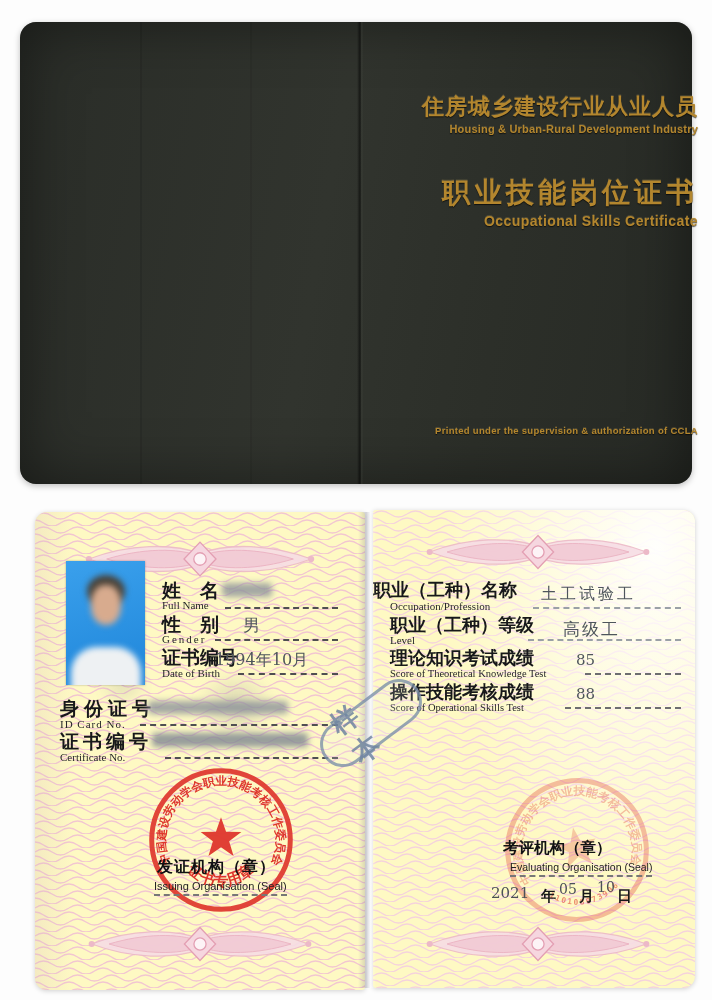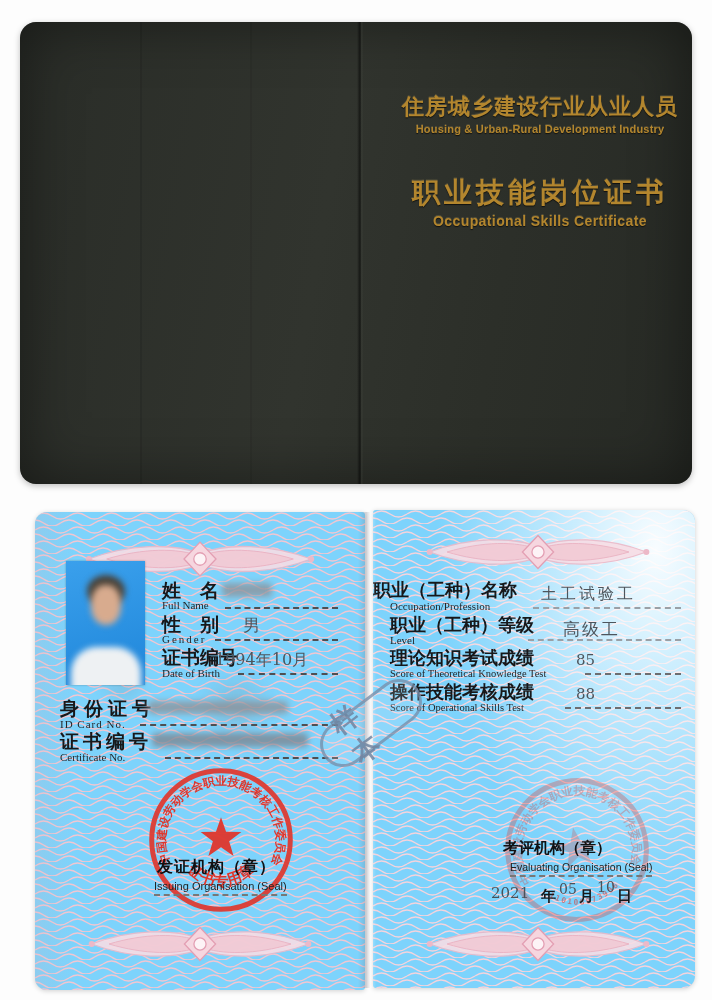--- a/index.html
+++ b/index.html
@@ -6,31 +6,31 @@
   .stage{position:relative;width:712px;height:1000px;background:#fdfdfd;overflow:hidden;
          font-family:"Liberation Sans",sans-serif;}
 
   
   .cover{position:absolute;left:20px;top:22px;width:672px;height:462px;border-radius:16px;
          background:linear-gradient(100deg,#2a2d28 0%,#31342e 45%,#2c2f29 70%,#272a25 100%);
          box-shadow:inset 0 0 60px rgba(0,0,0,0.45), 0 2px 6px rgba(0,0,0,0.25);}
   .cover-fold{position:absolute;left:337px;top:0;width:6px;height:100%;
          background:linear-gradient(90deg,rgba(0,0,0,0) 0%,rgba(0,0,0,0.55) 50%,rgba(90,95,85,0.25) 80%,rgba(0,0,0,0) 100%);}
   .cover-crease{position:absolute;top:0;height:100%;width:2px;background:rgba(0,0,0,0.18);}
-  .gold{color:#b3862e;text-shadow:0 1px 1px rgba(0,0,0,0.65), 0 -1px 0 rgba(255,216,130,0.18);}
+  .gold{color:#b3862e;text-shadow:0 1px 1px rgba(0,0,0,0.65), 0 -1px 0 rgba(255,216,130,0.18);text-align:right;}
   .cover-right{position:absolute;left:362px;top:0;width:316px;height:100%;text-align:center;}
   .cv-cn1{position:absolute;left:0;top:70px;width:100%;font-size:22px;font-weight:bold;letter-spacing:1px;}
   .cv-en1{position:absolute;left:0;top:101px;width:100%;font-size:11px;font-weight:bold;letter-spacing:0.2px;}
   .cv-cn2{position:absolute;left:0;top:152px;width:100%;font-size:28px;font-weight:bold;letter-spacing:4px;}
   .cv-en2{position:absolute;left:0;top:191px;width:100%;font-size:14px;font-weight:bold;letter-spacing:0.4px;}
   .cv-cn3{position:absolute;left:0;top:376px;width:100%;font-size:20px;font-weight:bold;letter-spacing:3px;}
   .cv-en3{position:absolute;left:0;top:403px;width:100%;font-size:9.5px;font-weight:bold;letter-spacing:0.3px;}
 
   
-  .page{position:absolute;top:512px;height:478px;background:#7dd3fc;overflow:hidden;
+  .page{position:absolute;top:512px;height:478px;background:#fef9c3;overflow:hidden;
         box-shadow:0 1px 5px rgba(0,0,0,0.18);}
   .page-left{left:35px;width:330px;border-radius:12px 3px 3px 12px;}
   .page-right{left:373px;top:510px;width:322px;border-radius:3px 12px 12px 3px;}
   .wavebg{position:absolute;left:0;top:0;width:100%;height:100%;z-index:0;}
   .page-overlay-l{position:absolute;inset:0;z-index:1;
         background:linear-gradient(90deg,rgba(205,175,185,0.20),rgba(255,255,255,0) 12%);}
   .page-overlay-r{position:absolute;inset:0;z-index:1;
         background:radial-gradient(ellipse at 88% 8%,rgba(255,255,255,0.95),rgba(255,255,255,0) 55%);}
   .fold-shadow{position:absolute;left:358px;top:512px;width:18px;height:476px;z-index:5;
         background:linear-gradient(90deg,rgba(0,0,0,0) 0%,rgba(110,110,125,0.28) 45%,rgba(255,255,255,0.4) 70%,rgba(0,0,0,0) 100%);}
@@ -98,20 +98,21 @@
 
   <div class="cover">
     <div class="cover-crease" style="left:120px;opacity:.5"></div>
     <div class="cover-crease" style="left:230px;opacity:.35"></div>
     <div class="cover-fold"></div>
     <div class="cover-right">
       <div class="cv-cn1 gold">住房城乡建设行业从业人员</div>
       <div class="cv-en1 gold">Housing &amp; Urban-Rural Development Industry</div>
       <div class="cv-cn2 gold">职业技能岗位证书</div>
       <div class="cv-en2 gold">Occupational Skills Certificate</div>
+      <div class="cv-en3 gold">Printed under the supervision &amp; authorization of CCLA</div>
     </div>
   </div>
 
   <div class="page page-left">
     <svg class="wavebg">
         <rect width="100%" height="100%" fill="url(#wA)"></rect>
       </svg>
     <div class="page-overlay-l"></div>
 
     <svg class="orn" style="left:45px;top:23px;width:240px;height:48px">

